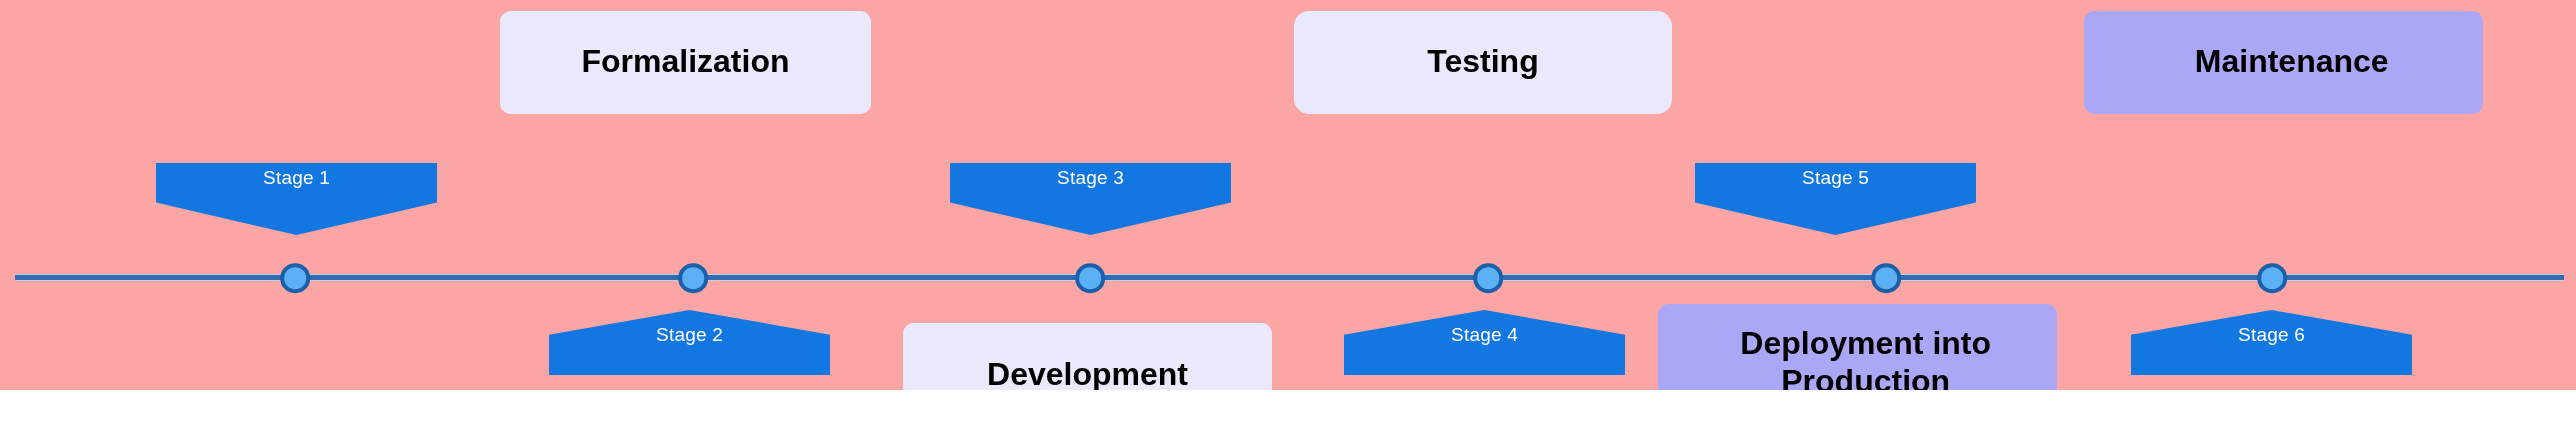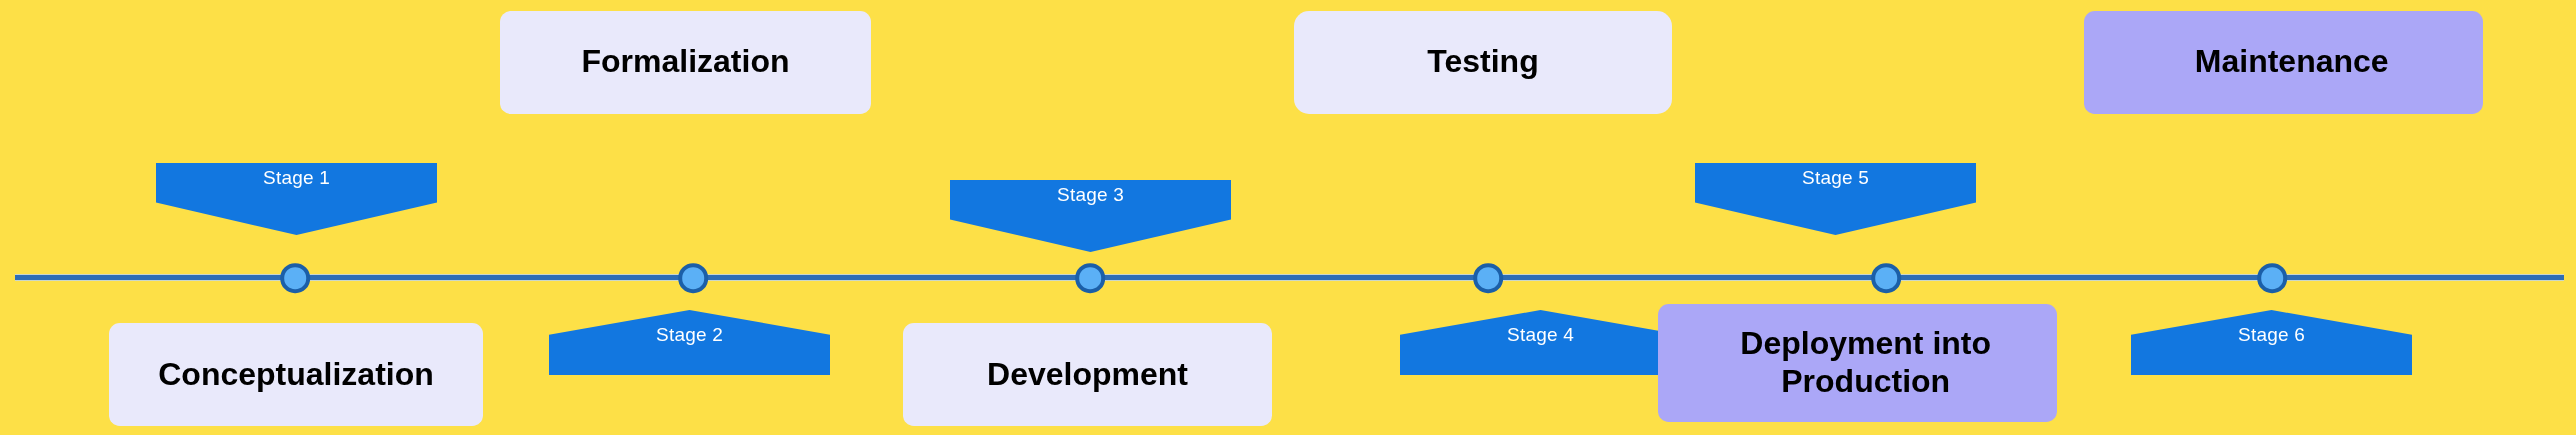--- a/index.html
+++ b/index.html
@@ -6,22 +6,22 @@
     margin: 0;
     padding: 0;
     background: #ffffff;
   }
   body {
     font-family: "Liberation Sans", sans-serif;
   }
   #stage {
     position: relative;
     width: 2576px;
-    height: 435px;
-    background: #fde047;
+    height: 390px;
+    background: #fca5a5;
     overflow: hidden;
   }
 
   
   .timeline-axis {
     position: absolute;
     left: 15px;
     top: 275px;
     width: 2549px;
     height: 5px;
@@ -100,52 +100,49 @@
   </div>
 
   <div class="label-box tone-accent" style="left:2084px; top:10.8px; width:399px; height:103px;">
     <span>Maintenance</span>
   </div>
 
   <div class="stage-banner down" style="left:156px; top:163px; width:281px; height:72px;">
     <span>Stage 1</span>
   </div>
 
-  <div class="stage-banner down" style="left:950px; top:163px; width:281px; height:72px;margin-top:17px;">
+  <div class="stage-banner down" style="left:950px; top:163px; width:281px; height:72px;">
     <span>Stage 3</span>
   </div>
 
   <div class="stage-banner down" style="left:1695px; top:163px; width:281px; height:72px;">
     <span>Stage 5</span>
   </div>
 
   <div class="timeline-axis"></div>
 
   <div class="milestone" style="left:295px;"></div>
   <div class="milestone" style="left:693px;"></div>
   <div class="milestone" style="left:1090px;"></div>
   <div class="milestone" style="left:1488px;"></div>
   <div class="milestone" style="left:1886px;"></div>
   <div class="milestone" style="left:2272px;"></div>
 
   <div class="stage-banner up" style="left:549px; top:310px; width:281px; height:65px;">
     <span>Stage 2</span>
   </div>
 
-  <div class="stage-banner up" style="left:1400px; top:310px; width:281px; height:65px;">
+  <div class="stage-banner up" style="left:1344px; top:310px; width:281px; height:65px;">
     <span>Stage 4</span>
   </div>
 
   <div class="stage-banner up" style="left:2131px; top:310px; width:281px; height:65px;align-items:flex-end;">
     <span>Stage 6</span>
   </div>
 
-  <div class="label-box tone-light" style="left:109px; top:323px; width:374px; height:103px;">
-    <span>Conceptualization</span>
-  </div>
 
   <div class="label-box tone-accent" style="left:1658px; top:304px; width:399px; height:118px;">
     <span>
       <span>Deployment into</span><br>
       <span>Production</span>
     </span>
   </div>
 
   <div class="label-box tone-light" style="left:903px; top:323px; width:369px; height:103px;">
     <span>Development</span>

